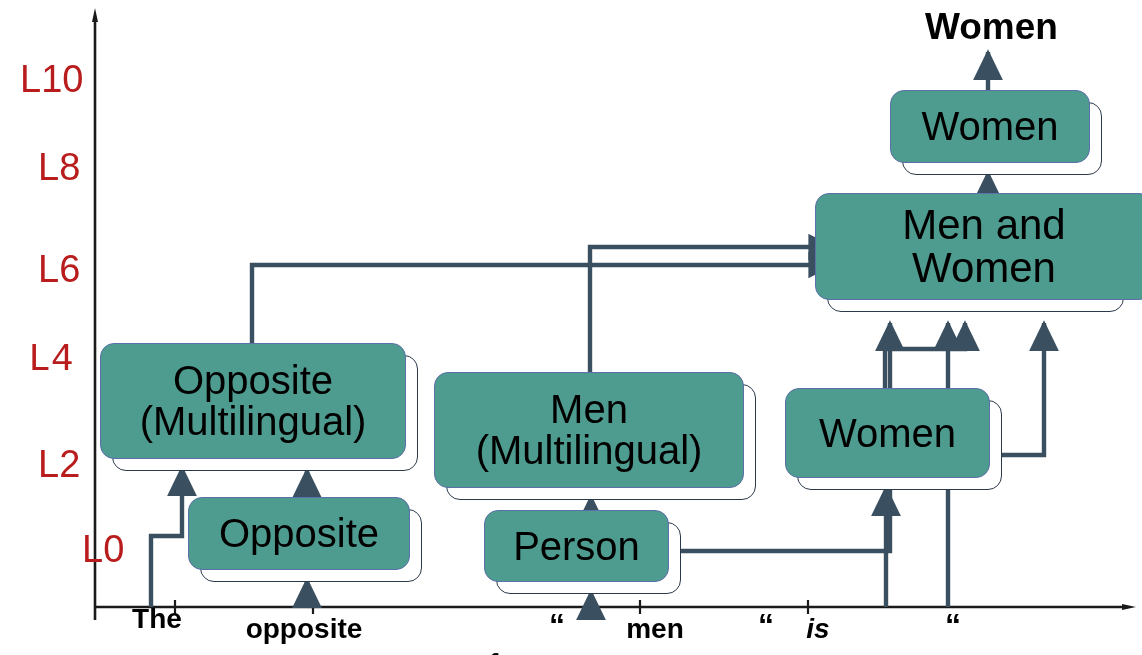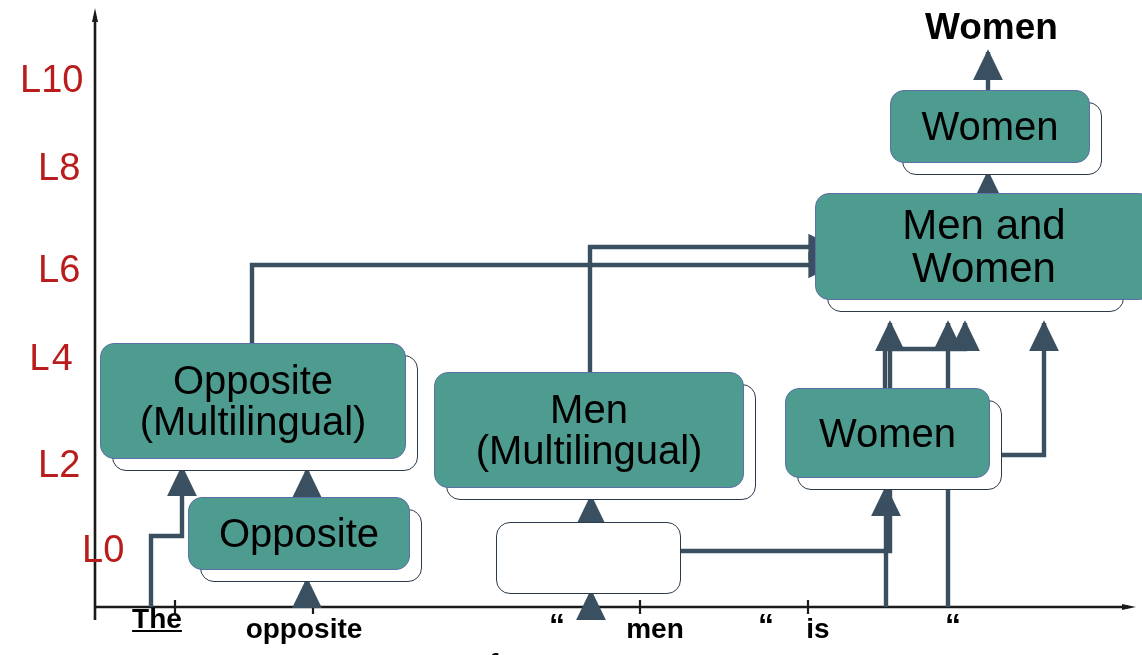--- a/index.html
+++ b/index.html
@@ -95,20 +95,23 @@
 
   <div class="node" style="left:188px;top:497px;width:222px;height:73px;font-size:40px;">
     <span style="white-space:pre-line;">Opposite</span>
   </div>
 
   <div class="node" style="left:434px;top:372px;width:310px;height:116px;font-size:40px;">
     <span style="white-space:pre-line;">Men
 (Multilingual)</span>
   </div>
 
+  <div class="node" style="left:484px;top:510px;width:185px;height:72px;font-size:40px;">
+    <span style="white-space:pre-line;">Person</span>
+  </div>
 
   <div class="node" style="left:785px;top:388px;width:205px;height:90px;font-size:40px;">
     <span style="white-space:pre-line;">Women</span>
   </div>
 
   <div class="node" style="left:815px;top:193px;width:338px;height:107px;font-size:42px;">
     <span style="white-space:pre-line;">Men and
 Women</span>
   </div>
 
@@ -118,22 +121,22 @@
 
   <div class="outlab" style="left:925px;top:6px;">Women</div>
 
   <div class="axlab" style="left:20px;top:58px;">L10</div>
   <div class="axlab" style="left:38px;top:146px;text-align:center;">L8</div>
   <div class="axlab" style="left:38px;top:248px;text-align:center;">L6</div>
   <div class="axlab" style="left:28px;top:338px;font-family:Liberation Mono, monospace;">L4</div>
   <div class="axlab" style="left:38px;top:423px;margin-top:20px;">L2</div>
   <div class="axlab" style="left:38px;top:528px;margin-left:44px;">L0</div>
 
-  <div class="token" style="left:127px;top:603px;width:60px;text-decoration:underline;">The</div>
+  <div class="token" style="left:127px;top:603px;width:60px;">The</div>
   <div class="token" style="left:240px;top:613px;width:128px;">opposite</div>
   <div class="token" style="left:461px;top:613px;width:48px;margin-top:35px;">of</div>
   <div class="token" style="left:539px;top:607px;width:36px;font-size:32px;">“</div>
   <div class="token" style="left:617px;top:613px;width:76px;">men</div>
   <div class="token" style="left:748px;top:607px;width:36px;font-size:32px;">“</div>
-  <div class="token" style="left:796px;top:613px;width:44px;">is</div>
+  <div class="token" style="left:796px;top:613px;width:44px;font-style:italic;">is</div>
   <div class="token" style="left:935px;top:607px;width:36px;font-size:32px;">“</div>
 
 </div>
 
 </body></html>

